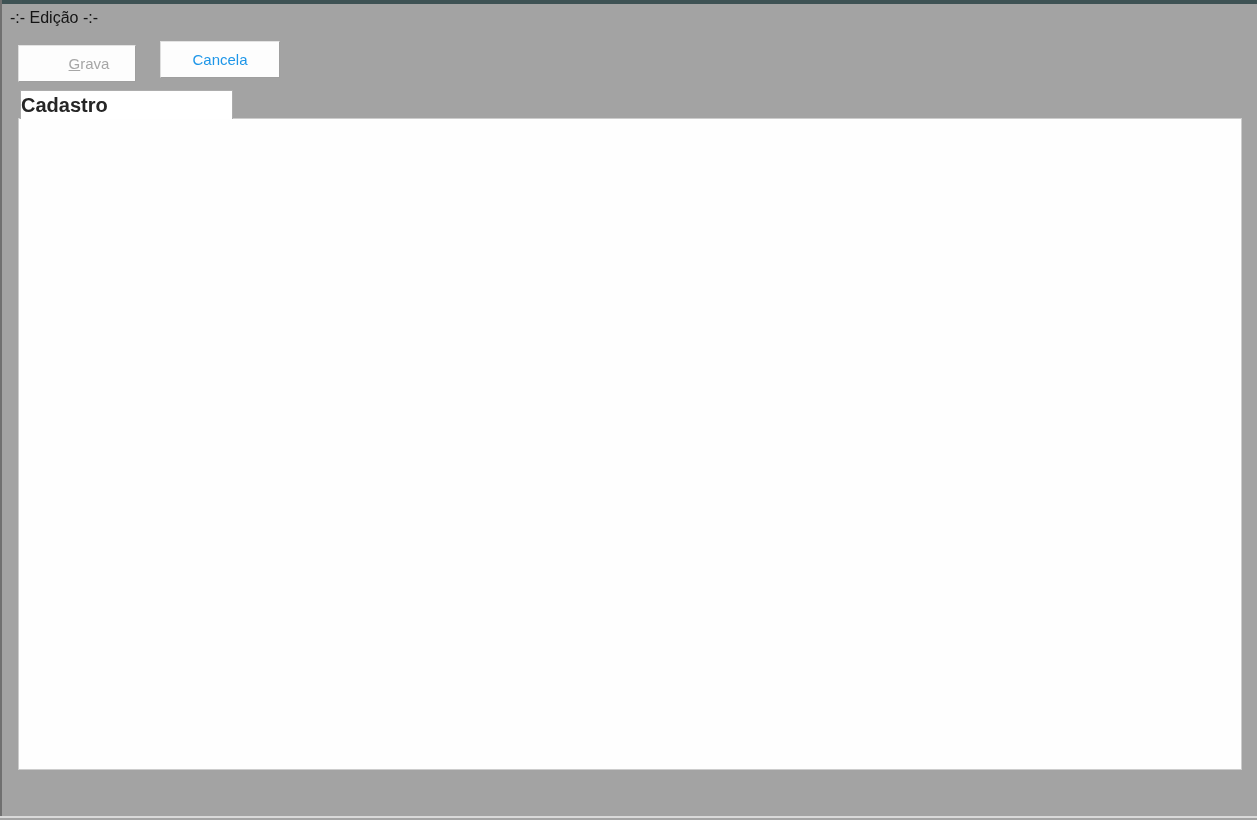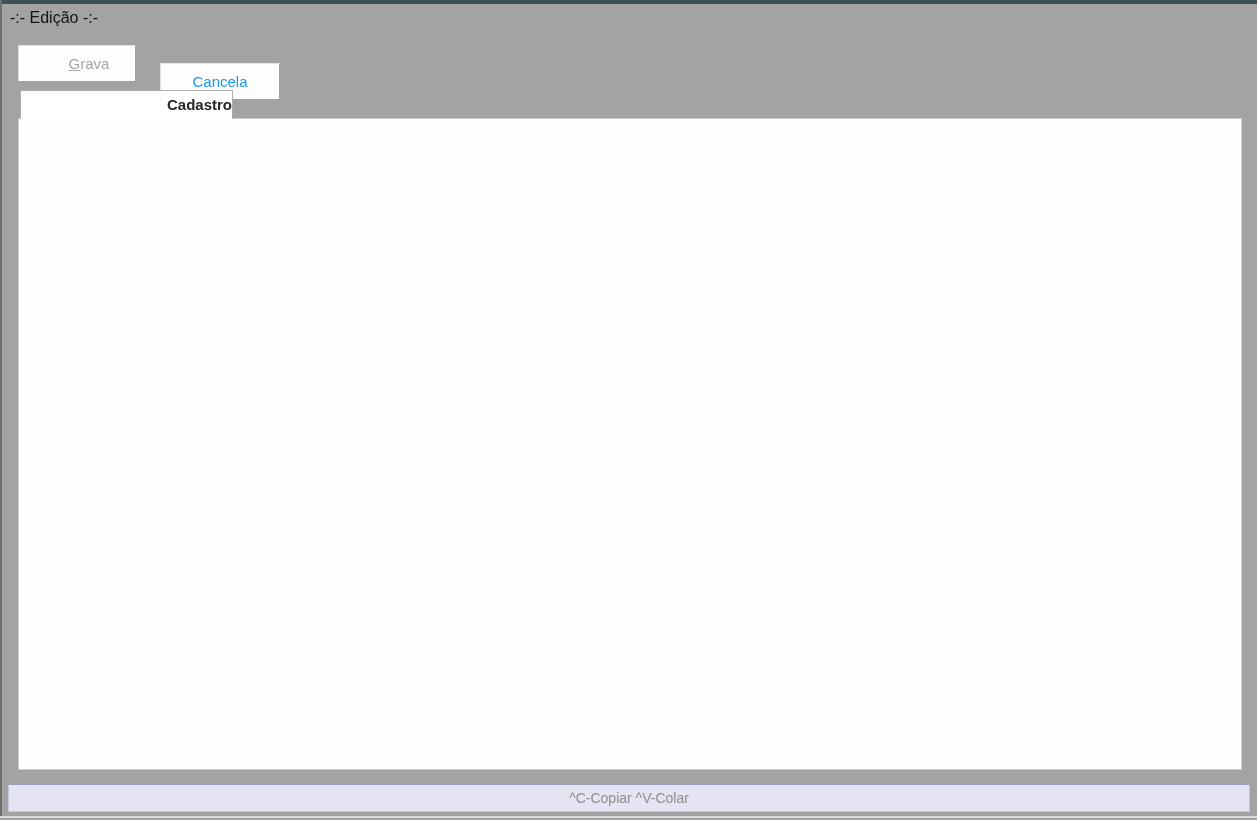--- a/index.html
+++ b/index.html
@@ -10,27 +10,27 @@
   .frame-top  { position:absolute; left:0; top:0; width:1257px; height:4px; background:#3e5254; }
   .frame-left { position:absolute; left:0; top:0; width:2px; height:816px; background:#707070; }
   .frame-bottom { position:absolute; left:0; top:816px; width:1257px; height:2px; background:#d9d9d9; }
 
   .win-title { position:absolute; left:10px; top:9px; font-size:16px; color:#141414; }
 
   .btn { position:absolute; background:#fdfdfd; border:1px solid;
          border-color:#e3e3e3 #9f9f9f #9f9f9f #dedede;
          font-size:15px; text-align:center; cursor:default; }
   .btn-grava   { left:18px;  top:45px; width:118px; height:37px; color:#a6a6a6; line-height:35px;padding-left:24px; }
-  .btn-cancela { left:160px; top:63px; width:120px; height:37px; color:#1e96e8; line-height:35px; }
+  .btn-cancela { left:160px; top:41px; width:120px; height:37px; color:#1e96e8; line-height:35px; }
   .btn-grava .cap { display:inline-block; }
   .btn-grava .cap::first-letter { text-decoration:underline; }
 
   .tab { position:absolute; left:20px; top:90px; width:213px; height:29px; z-index:2;
          background:#ffffff; border:1px solid #adadad; border-bottom:none;
-         font-weight:bold; font-size:15px; color:#262626; text-align:right; line-height:28px; }
+         font-weight:bold; font-size:20px; color:#262626; text-align:left; line-height:28px; }
 
   .panel { position:absolute; left:18px; top:118px; width:1224px; height:652px; z-index:1;
            background:#fefefe; border:1px solid #cccccc; }
 
   .lbl { position:absolute; text-align:right; color:#404040; font-size:15px; white-space:nowrap; }
   .fld { position:absolute; background:#f0f0f0; color:#5c5c5c; font-size:15px;
          padding-left:7px; overflow:hidden; white-space:nowrap; }
 
   .combo { position:absolute; left:292px; top:188px; width:161px; height:29px;
            background:#f2f2f2; border:1px solid #ababab; }
@@ -152,14 +152,13 @@
 
   <div class="lbl" style="left:60px;top:696px;width:228px;line-height:25px;">Tipo Destino:</div>
   <div class="fld" style="left:293px;top:696px;width:163px;height:25px;line-height:25px;">FD</div>
 
   <div class="lbl" style="left:700px;top:696px;width:198px;line-height:25px;">Código Destino:</div>
   <div class="fld" style="left:903px;top:696px;width:85px;height:25px;line-height:25px;">000005</div>
 
   <div class="lbl" style="left:60px;top:727px;width:228px;line-height:25px;">Nome do Destino:</div>
   <div class="fld" style="left:293px;top:727px;width:512px;height:25px;line-height:25px;">ATGB SISTEMAS</div>
 
-  <div class="statusbar">^C-Copiar  ^V-Colar</div>
 </div>
 
 </body></html>

